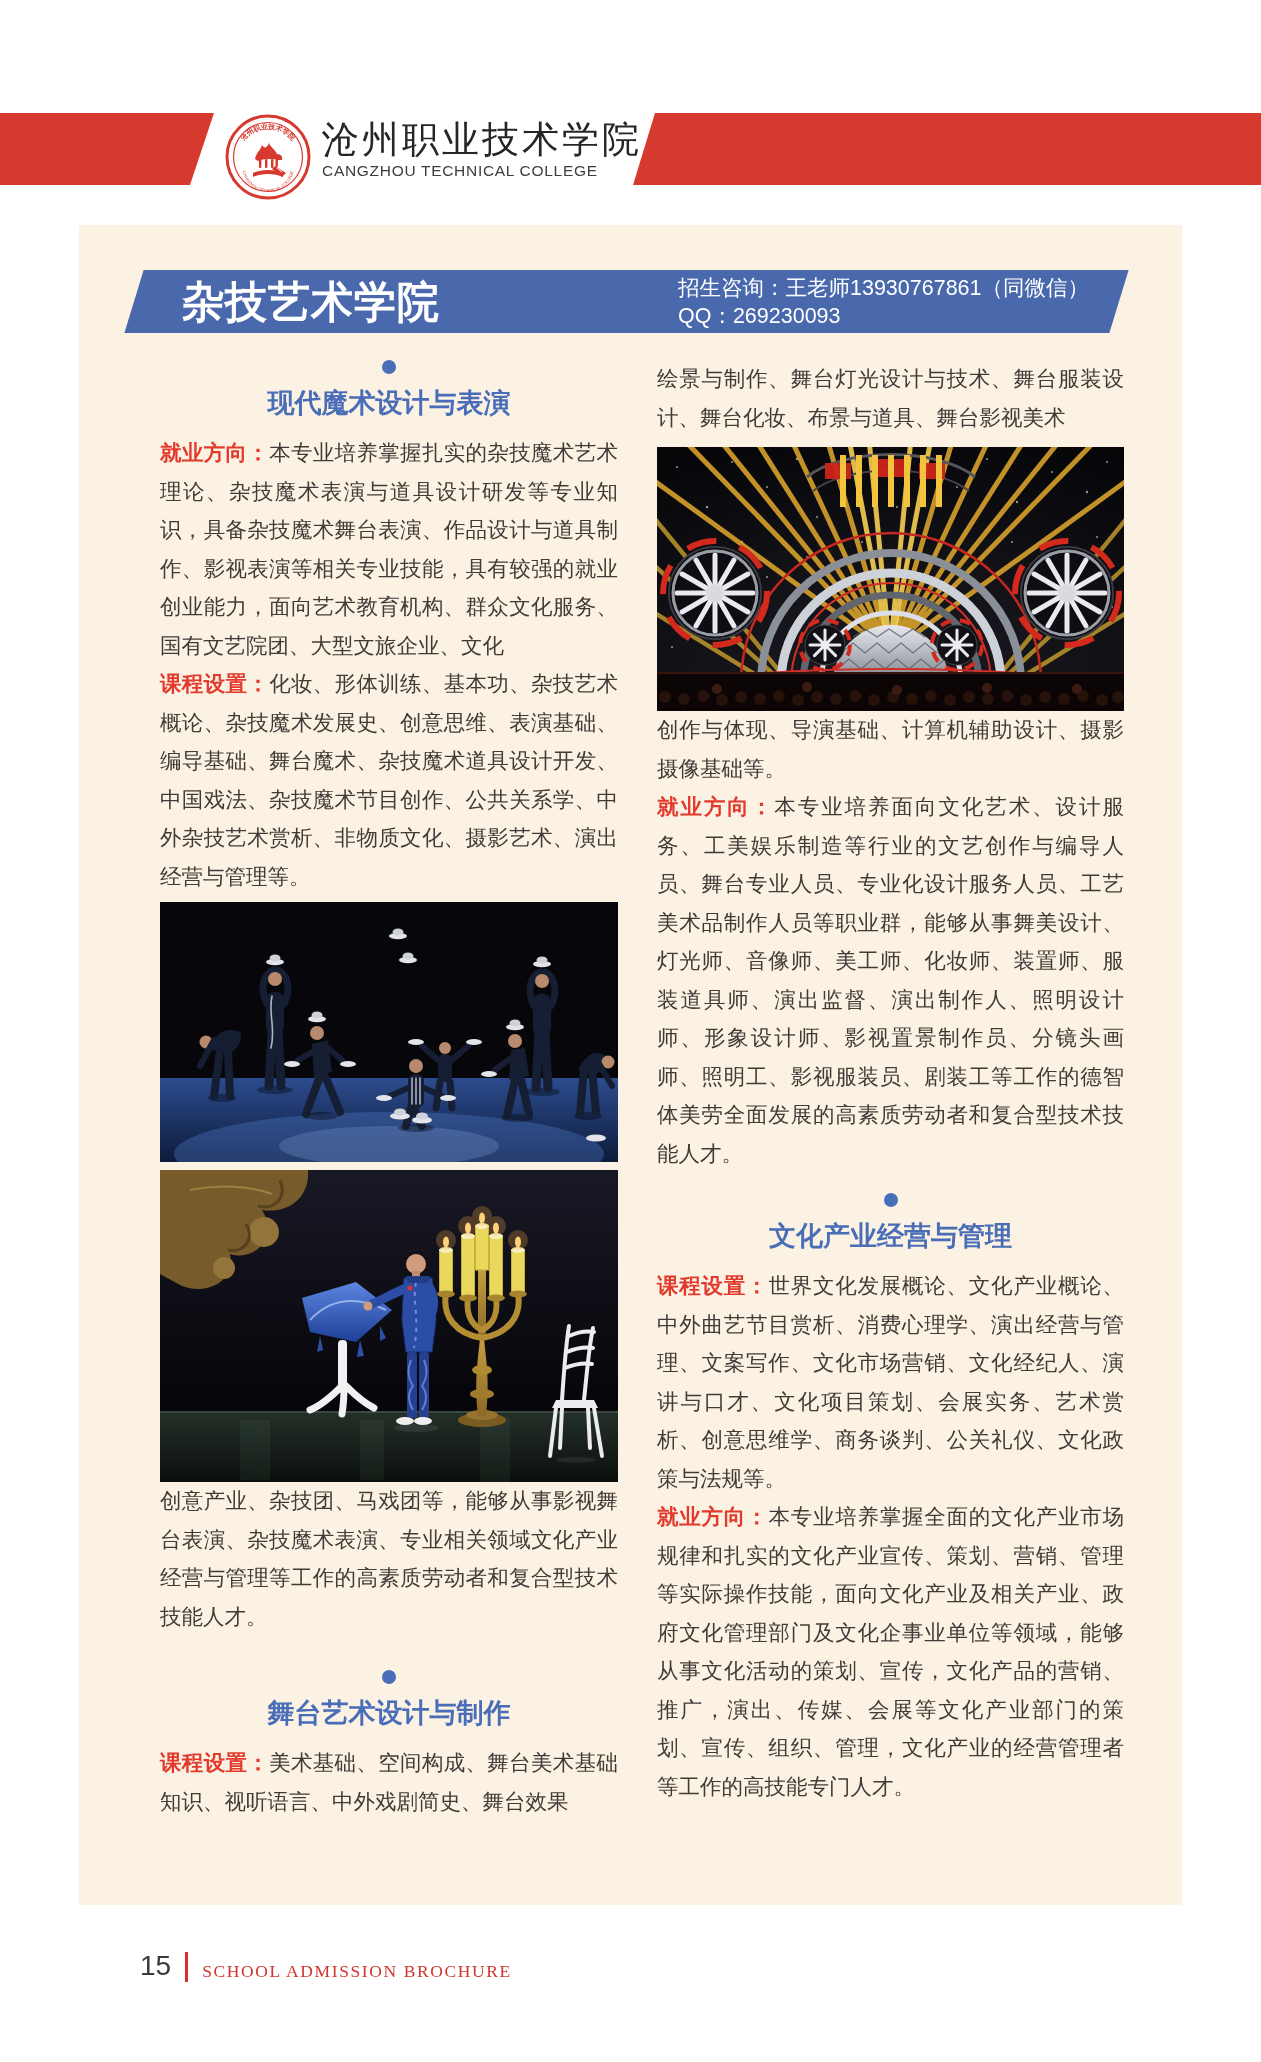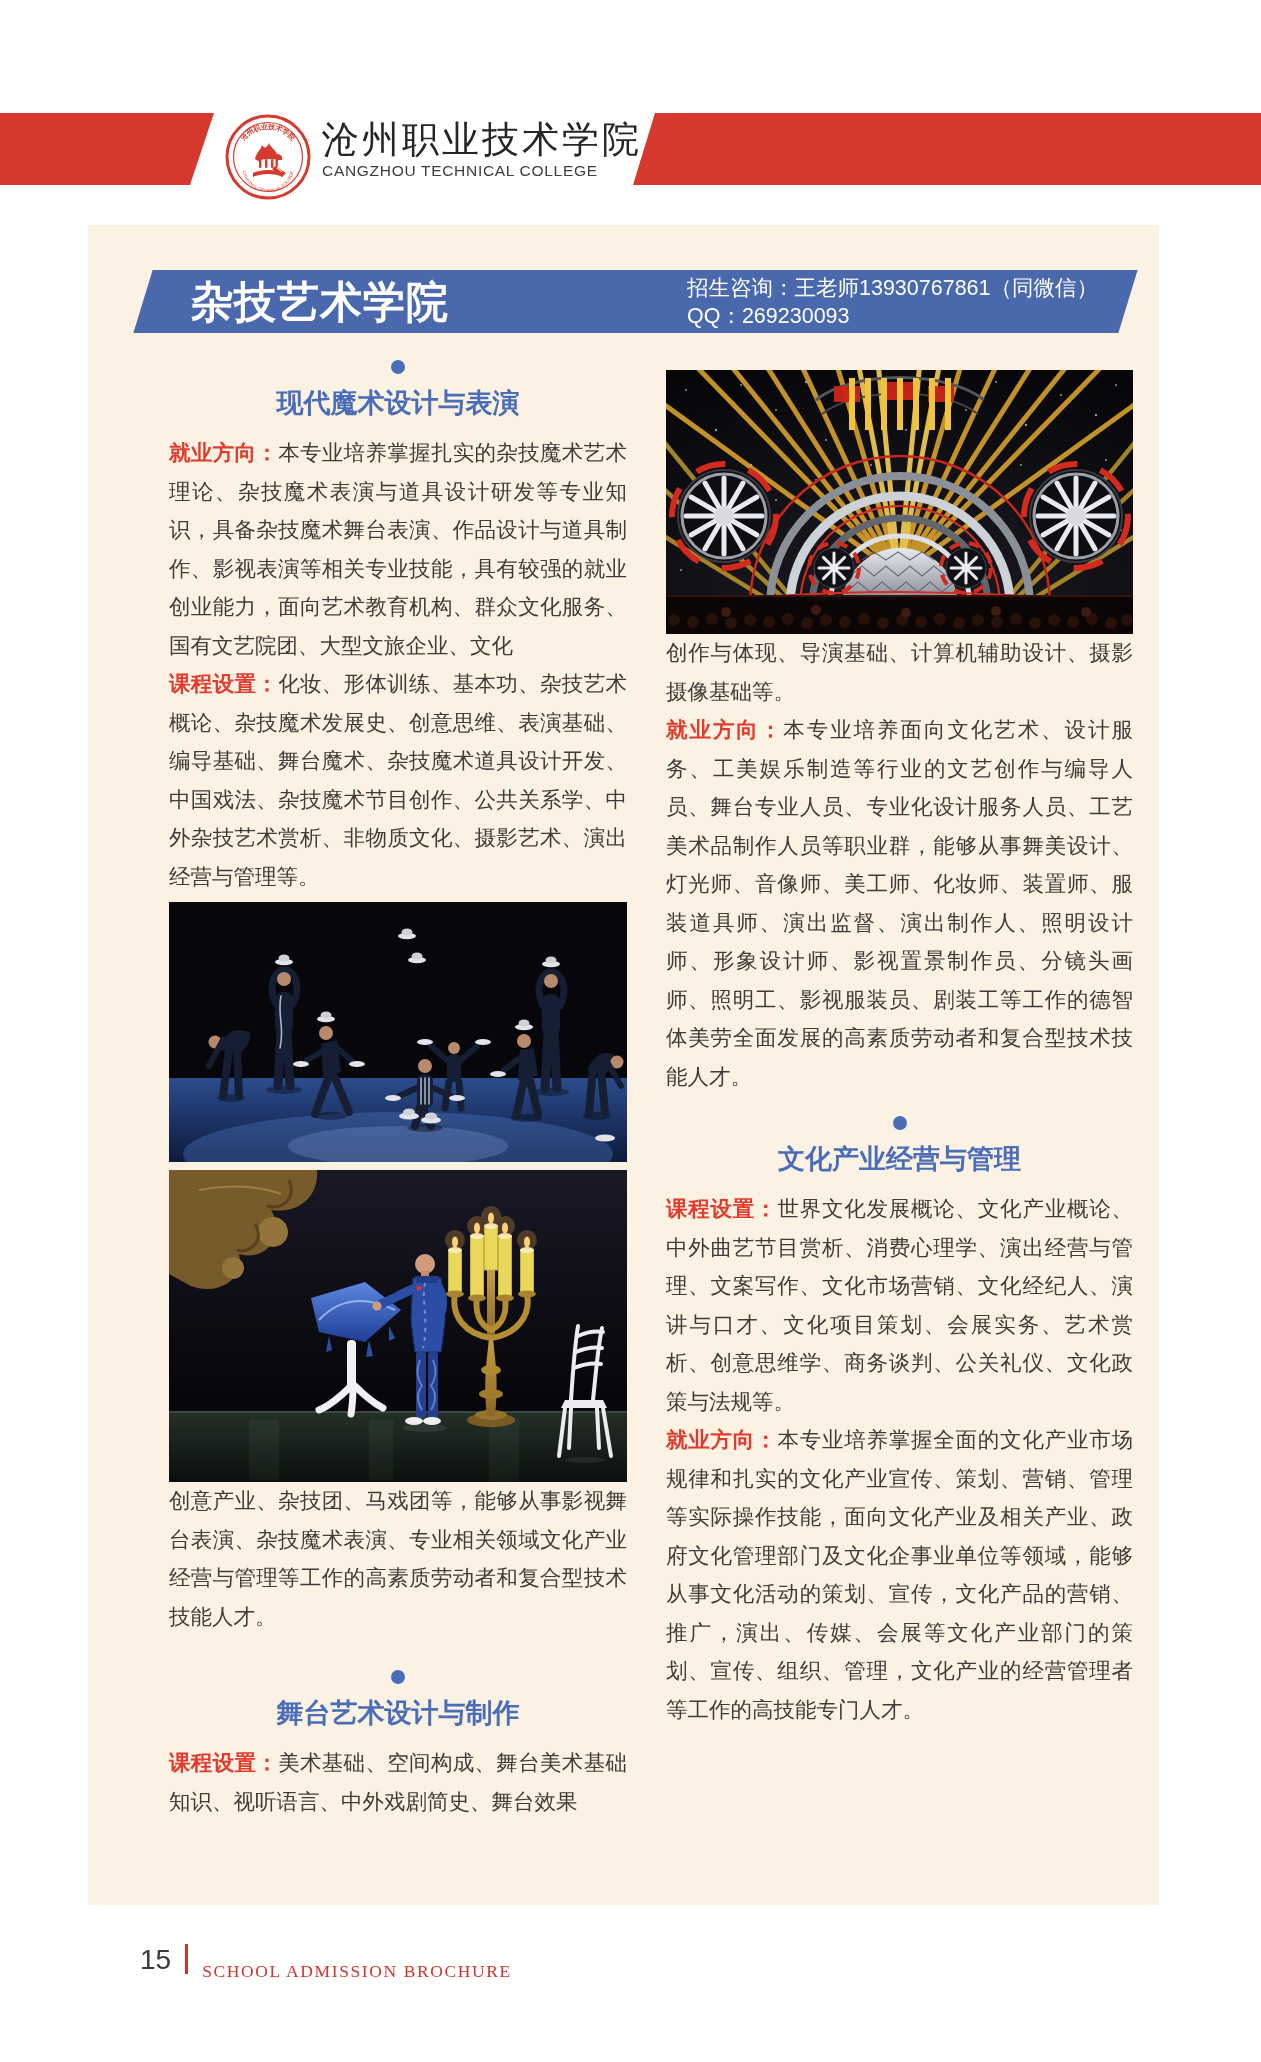--- a/index.html
+++ b/index.html
@@ -8,21 +8,21 @@
 
   
   .band{position:absolute;left:0;top:113px;width:1261px;height:72px;}
   .band svg{display:block;}
   .logo-seal{position:absolute;left:225px;top:114px;width:86px;height:86px;}
   .college{position:absolute;left:322px;top:121px;line-height:1;}
   .college-zh{font-size:37px;color:#262626;letter-spacing:3px;font-weight:500;}
   .college-en{font-size:15.5px;color:#3d3d3d;letter-spacing:.7px;margin-top:5px;}
 
   
-  .panel{position:absolute;left:88px;top:225px;width:1071px;height:1680px;background:#fcf2e4;}
+  .panel{position:absolute;left:79px;top:225px;width:1071px;height:1680px;background:#fcf2e4;padding-left:32px;}
 
   
   .banner{position:absolute;left:55px;top:45px;width:985px;height:63px;}
   .banner-bg{position:absolute;inset:0;background:#4a69ad;transform:skewX(-17deg);}
   .banner-content{position:relative;height:100%;display:flex;align-items:center;justify-content:space-between;padding:0 30px 0 48px;}
   .banner-title{font-size:42px;font-weight:900;color:#ffffff;letter-spacing:1px;transform:scaleY(1.04);white-space:nowrap;}
   .banner-contact{color:#ffffff;font-size:21.5px;line-height:28px;white-space:nowrap;}
 
   
   .col{position:absolute;top:135px;}
@@ -33,21 +33,21 @@
   .bullet{width:14px;height:14px;border-radius:50%;background:#4a6db8;flex:none;}
   p.body{margin:0;font-size:21.5px;line-height:38.5px;color:#403b37;text-align:justify;text-align-last:left;}
   .lbl{color:#e23a2c;font-weight:bold;}
   figure{margin:0;}
   figure svg{display:block;}
 
   .mt6{margin-top:6px;}  .mt8{margin-top:8px;}  .mt10{margin-top:10px;}
   .mt20{margin-top:20px;justify-content:space-between;} .mt24{margin-top:24px;} .mt26{margin-top:26px;} .mt34{margin-top:34px;}
 
   
-  .footer{position:absolute;left:140px;top:1944px;display:flex;align-items:flex-start;gap:14px;}
+  .footer{position:absolute;left:140px;top:1944px;display:flex;align-items:flex-end;gap:14px;}
   .pageno{font-size:28px;color:#3a3a3a;}
   .fdiv{width:3px;height:30px;background:#d0342c;}
   .ftext{font-family:"Liberation Serif","DejaVu Serif",serif;font-size:17.5px;color:#d0342c;letter-spacing:1.6px;margin-top:17px;}
 </style>
 </head>
 <body>
 
 <div class="page">
 
   <div class="band">
@@ -338,20 +338,21 @@
       <h2 class="sec mt34">
         <span class="bullet"></span>
         <span>舞台艺术设计与制作</span>
       </h2>
 
       <p class="body"><span class="lbl">课程设置：</span><span>美术基础、空间构成、舞台美术基础知识、视听语言、中外戏剧简史、舞台效果</span></p>
     </div>
 
     <div class="col col-right">
 
+      <p class="body"><span>绘景与制作、舞台灯光设计与技术、舞台服装设计、舞台化妆、布景与道具、舞台影视美术</span></p>
 
       <figure class="mt10">
         <svg width="467" height="264" viewBox="0 0 467 264">
           <defs>
             <radialGradient id="agBg" cx="50%" cy="85%" r="95%">
               <stop offset="0" stop-color="#1c1b22"></stop>
                 <stop offset="1" stop-color="#060609"></stop>
             </radialGradient>
             <linearGradient id="agDome" x1="0" y1="0" x2="0" y2="1">
               <stop offset="0" stop-color="#e8e9ee"></stop>

